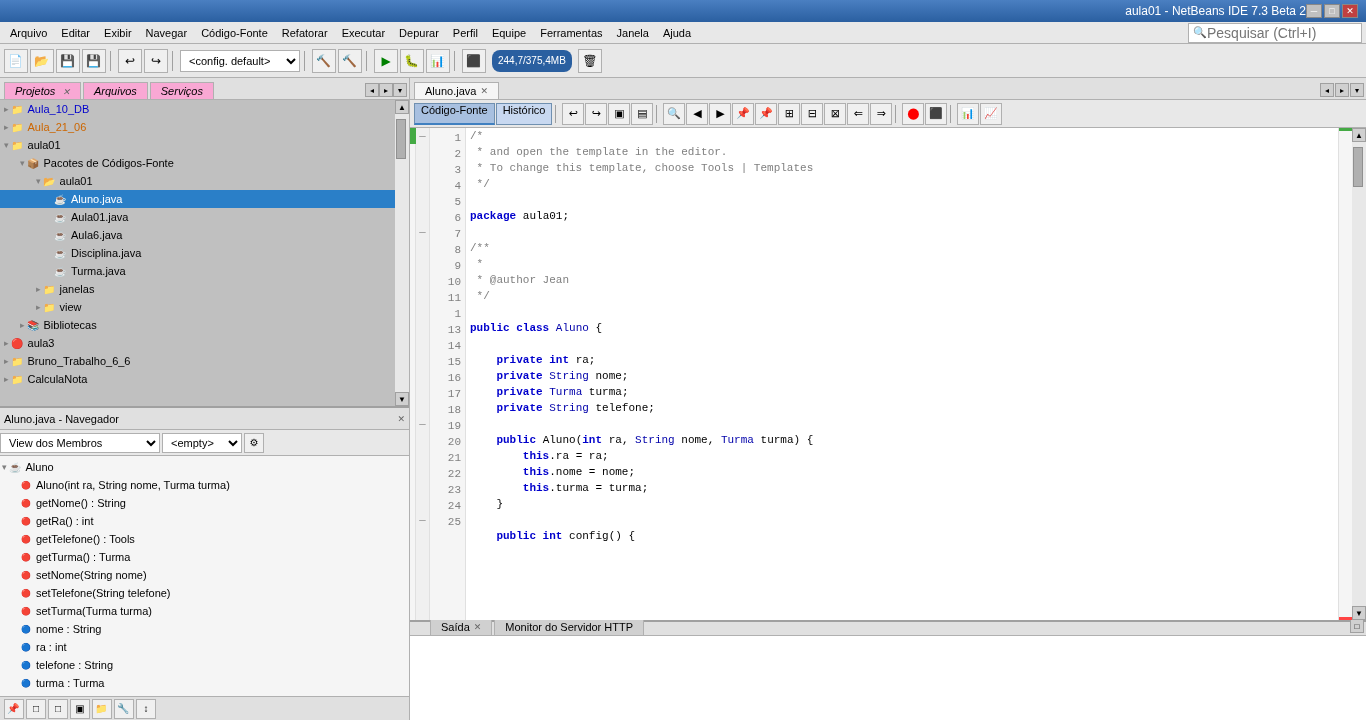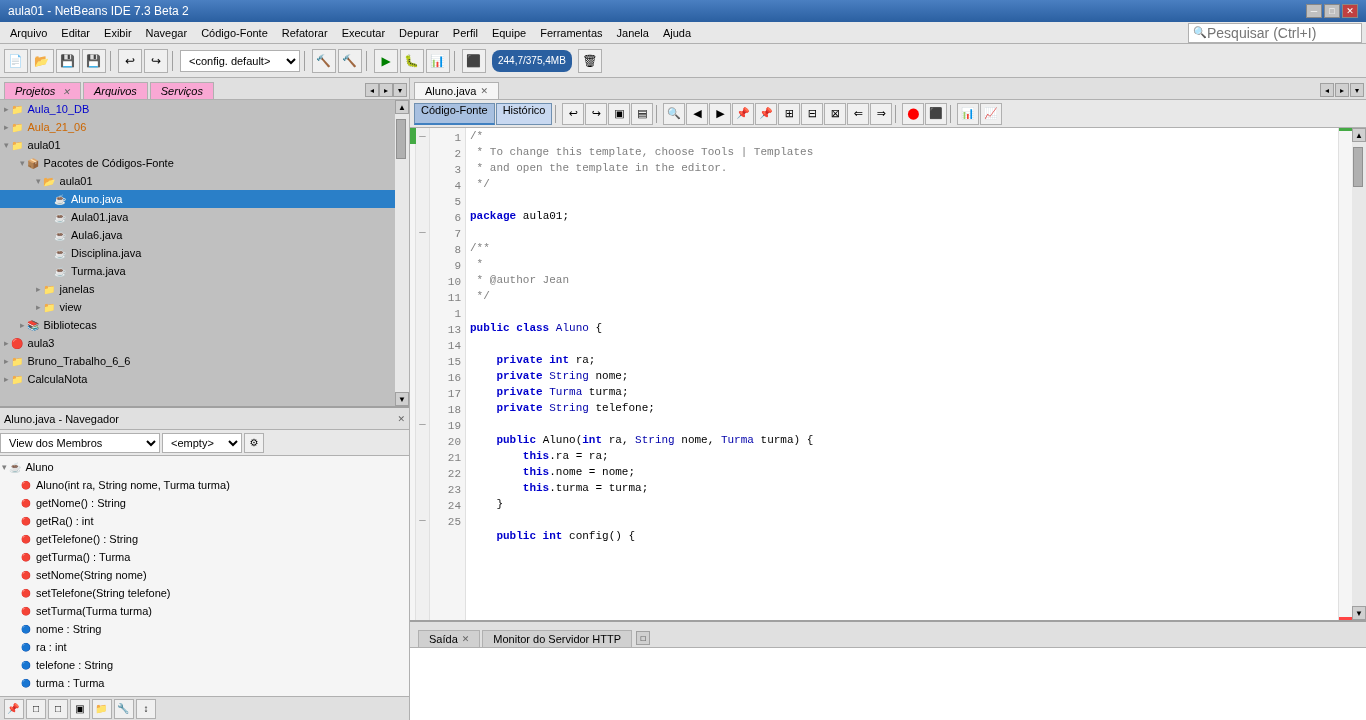--- a/index.html
+++ b/index.html
@@ -1,19 +1,19 @@
 <!DOCTYPE html>
 <html><head>
   <meta charset="utf-8">
   <style>
     * { margin: 0; padding: 0; box-sizing: border-box; }
     body { font-family: 'Arial', sans-serif; font-size: 11px; background: #c0c0c0; color: #000; overflow: hidden; width: 1366px; height: 720px; }
     
     
-    #title-bar { background: linear-gradient(to bottom, #4a7fc1, #2a5fa0); color: white; height: 22px; display: flex; align-items: center; justify-content: space-between; padding: 0 8px; font-size: 12px; }
+    #title-bar { background: linear-gradient(to bottom, #4a7fc1, #2a5fa0); color: white; height: 22px; display: flex; align-items: center; justify-content: flex-end; padding: 0 8px; font-size: 12px; }
     #title-bar .win-controls { display: flex; gap: 2px; }
     .win-btn { width: 16px; height: 14px; display: flex; align-items: center; justify-content: center; font-size: 9px; cursor: pointer; background: #c0c0c0; border: 1px solid #888; }
     .win-btn.close { background: #c04040; color: white; }
     
     
     #menu-bar { background: #e8e8e8; height: 22px; display: flex; align-items: center; padding: 0 4px; border-bottom: 1px solid #b0b0b0; font-size: 11px; gap: 2px; }
     .menu-item { padding: 2px 6px; cursor: pointer; }
     
     
     #toolbar { background: #e8e8e8; height: 34px; display: flex; align-items: center; padding: 2px 4px; border-bottom: 1px solid #b0b0b0; gap: 2px; }
@@ -76,21 +76,21 @@
     #code-content { flex: 1; overflow: auto; padding: 0 4px; font-family: 'Courier New', monospace; font-size: 11px; line-height: 16px; }
     #code-content .code-line { height: 16px; white-space: pre; }
     #right-gutter { width: 14px; background: #f5f5f5; border-left: 1px solid #e0e0e0; }
     #editor-scrollbar { width: 14px; background: #e0e0e0; display: flex; flex-direction: column; }
     .scroll-arrow { width: 14px; height: 14px; background: #d0d0d0; border: 1px solid #a0a0a0; display: flex; align-items: center; justify-content: center; font-size: 8px; cursor: pointer; }
     .scroll-track { flex: 1; background: #e8e8e8; position: relative; }
     .scroll-thumb { width: 10px; height: 40px; background: #b0b0b0; border: 1px solid #909090; margin: 0 auto; position: absolute; top: 5px; left: 1px; }
     
     
     #bottom-panel { height: 100px; border-top: 2px solid #a0a0a0; display: flex; flex-direction: column; }
-    #bottom-tabs { background: #e0e0e0; height: 26px; display: flex; align-items: flex-end; padding-left: 8px; border-bottom: 1px solid #b0b0b0; }
+    #bottom-tabs { background: #e0e0e0; height: 14px; display: flex; align-items: flex-end; padding-left: 20px; border-bottom: 1px solid #b0b0b0; justify-content: space-between; }
     #bottom-tabs-left { display: flex; }
     .bottom-tab { padding: 2px 10px; font-size: 11px; cursor: pointer; background: #d0d0d0; border: 1px solid #b0b0b0; border-bottom: none; margin-right: 2px; display: flex; align-items: center; gap: 4px; }
     .bottom-tab-x { font-size: 9px; color: #666; }
     #bottom-content { flex: 1; background: white; }
     .bc-btn { width: 14px; height: 14px; background: #d0d0d0; border: 1px solid #a0a0a0; display: flex; align-items: center; justify-content: center; font-size: 8px; cursor: pointer; }
     
     
     .kw { color: #0000cc; font-weight: bold; }
     .cm { color: #808080; }
     .cl { color: #0000aa; }
@@ -324,21 +324,21 @@
             <div class="tree-item indent1">
               <span class="tree-icon" style="font-size: 8px;">🔴</span>
               <span class="item-text">getNome() : String</span>
             </div>
             <div class="tree-item indent1">
               <span class="tree-icon" style="font-size: 8px;">🔴</span>
               <span class="item-text">getRa() : int</span>
             </div>
             <div class="tree-item indent1">
               <span class="tree-icon" style="font-size: 8px;">🔴</span>
-              <span class="item-text">getTelefone() : String</span>
+              <span class="item-text">getTelefone() : Tools</span>
             </div>
             <div class="tree-item indent1">
               <span class="tree-icon" style="font-size: 8px;">🔴</span>
               <span class="item-text">getTurma() : Turma</span>
             </div>
             <div class="tree-item indent1">
               <span class="tree-icon" style="font-size: 8px;">🔴</span>
               <span class="item-text">setNome(String nome)</span>
             </div>
             <div class="tree-item indent1">
@@ -480,22 +480,22 @@
         <div class="ln">20</div>
         <div class="ln">21</div>
         <div class="ln">22</div>
         <div class="ln">23</div>
         <div class="ln">24</div>
         <div class="ln">25</div>
       </div>
 
       <div id="code-content">
         <div class="code-line"><span class="cm">/*</span></div>
+        <div class="code-line"><span class="cm"> * and open the template in the editor.</span></div>
         <div class="code-line"><span class="cm"> * To change this template, choose Tools | Templates</span></div>
-        <div class="code-line"><span class="cm"> * and open the template in the editor.</span></div>
         <div class="code-line"><span class="cm"> */</span></div>
         <div class="code-line"> </div>
         <div class="code-line"><span class="kw">package</span> <span class="nm">aula01</span><span>;</span></div>
         <div class="code-line"> </div>
         <div class="code-line"><span class="cm">/**</span></div>
         <div class="code-line"><span class="cm"> *</span></div>
         <div class="code-line"><span class="cm"> * @author Jean</span></div>
         <div class="code-line"><span class="cm"> */</span></div>
         <div class="code-line"> </div>
         <div class="code-line"><span class="kw">public class</span> <span class="cl">Aluno</span> <span>{</span></div>

